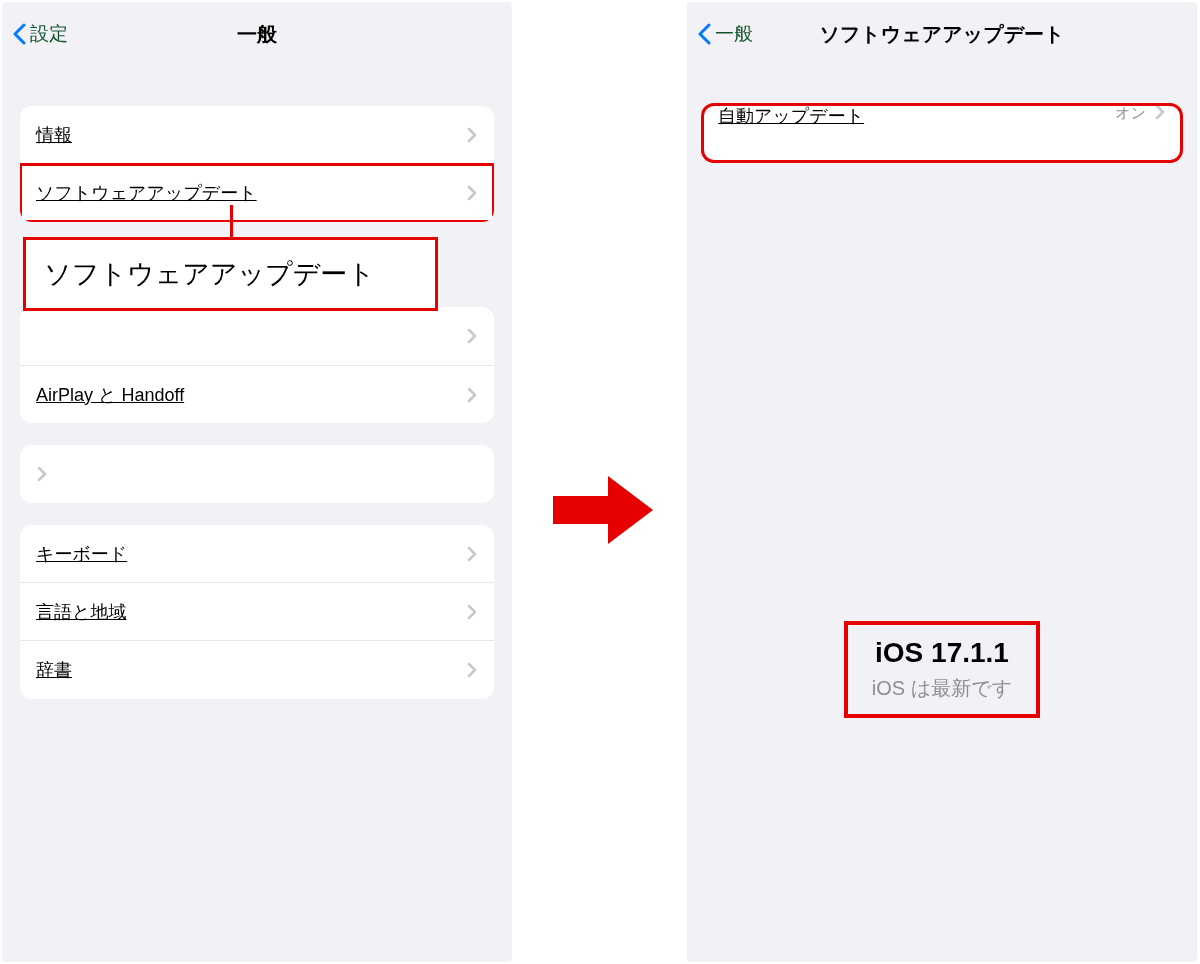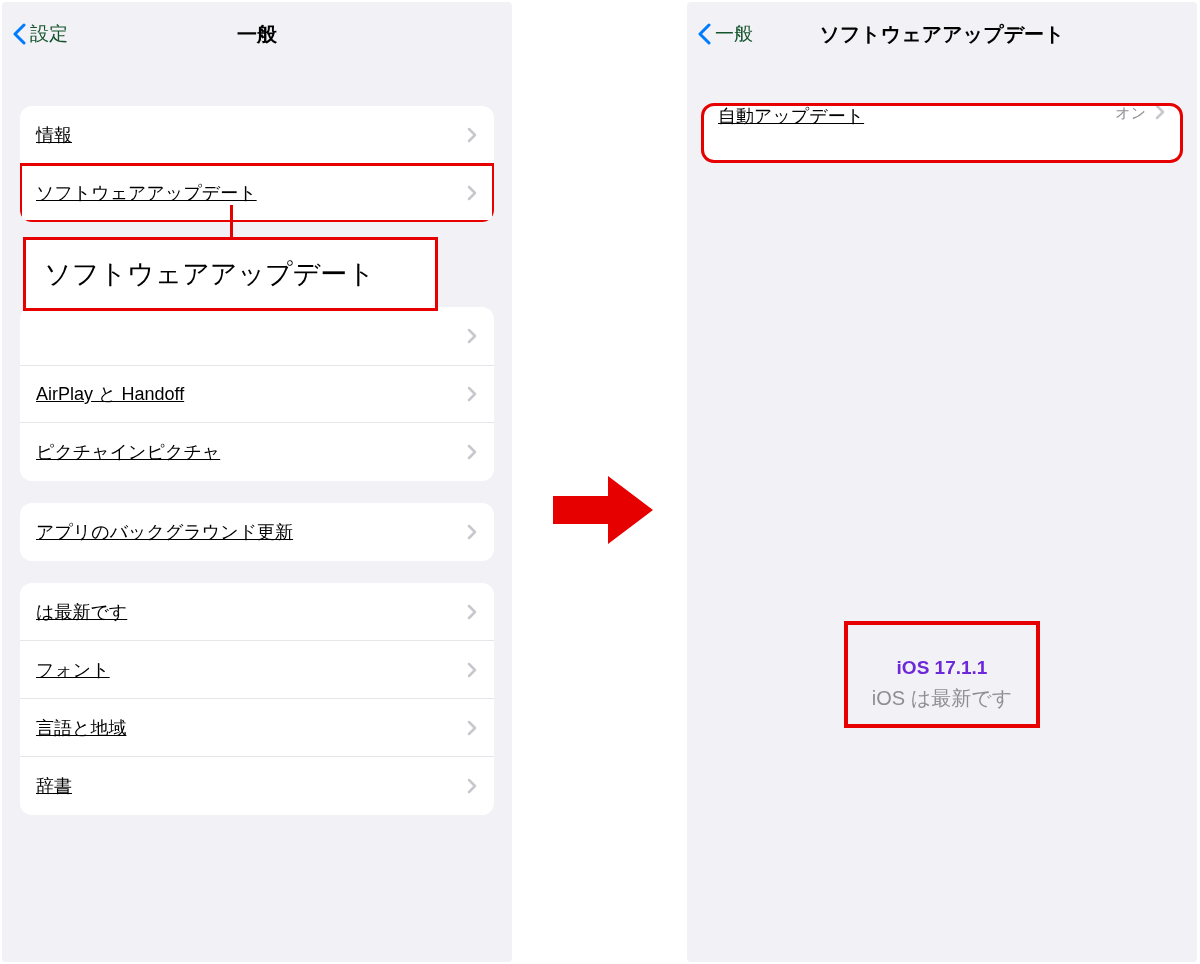--- a/index.html
+++ b/index.html
@@ -160,24 +160,23 @@
       text-align: center;
       margin-top: 460px;
       position: relative;
     }
     .status-box {
       display: inline-block;
       padding: 12px 24px;
       border: 3px solid #e60000;
     }
     .ios-version {
-      font-size: 19px;
+      font-size: 28px;
       font-weight: 700;
-      color: #6d28d9;
-      margin-top: 20px;
+      color: #000000;
     }
     .ios-latest {
       font-size: 20px;
       color: #8e8e93;
       margin-top: 6px;
     }
     .screen-right-inner { position: relative; height: 100%; }
     .nav-left-rel { position: relative; width: 100%; }
   </style>
 </head>
@@ -224,52 +223,35 @@
       </span>
     </div>
     <div class="row" style="border-top:1px solid #e5e5ea;gap:32px;">
       <span class="row-label">AirPlay と Handoff</span>
       <span class="chevron-right">
         <svg width="10" height="16" viewBox="0 0 10 16">
             <path d="M2 2 L8 8 L2 14" stroke="#c7c7cc" stroke-width="2.5" fill="none" stroke-linecap="round" stroke-linejoin="round"></path>
           </svg>
       </span>
     </div>
-    <div class="row">
-      <span class="row-label">ピクチャインピクチャ</span>
-      <span class="chevron-right">
-        <svg width="10" height="16" viewBox="0 0 10 16">
-            <path d="M2 2 L8 8 L2 14" stroke="#c7c7cc" stroke-width="2.5" fill="none" stroke-linecap="round" stroke-linejoin="round"></path>
-          </svg>
-      </span>
-    </div>
   </div>
 
   <div class="section">
     <div class="row">
-      <span class="row-label">アプリのバックグラウンド更新</span>
       <span class="chevron-right">
         <svg width="10" height="16" viewBox="0 0 10 16">
             <path d="M2 2 L8 8 L2 14" stroke="#c7c7cc" stroke-width="2.5" fill="none" stroke-linecap="round" stroke-linejoin="round"></path>
           </svg>
       </span>
     </div>
   </div>
 
   <div class="section">
     <div class="row">
-      <span class="row-label">は最新です</span>
-      <span class="chevron-right">
-        <svg width="10" height="16" viewBox="0 0 10 16">
-            <path d="M2 2 L8 8 L2 14" stroke="#c7c7cc" stroke-width="2.5" fill="none" stroke-linecap="round" stroke-linejoin="round"></path>
-          </svg>
-      </span>
-    </div>
-    <div class="row">
-      <span class="row-label">フォント</span>
+      <span class="row-label">キーボード</span>
       <span class="chevron-right">
         <svg width="10" height="16" viewBox="0 0 10 16">
             <path d="M2 2 L8 8 L2 14" stroke="#c7c7cc" stroke-width="2.5" fill="none" stroke-linecap="round" stroke-linejoin="round"></path>
           </svg>
       </span>
     </div>
     <div class="row">
       <span class="row-label">言語と地域</span>
       <span class="chevron-right">
         <svg width="10" height="16" viewBox="0 0 10 16">

